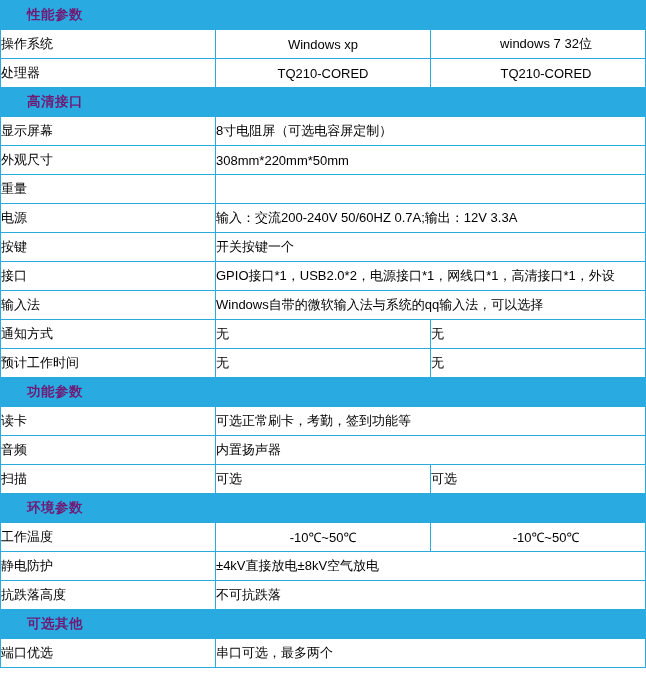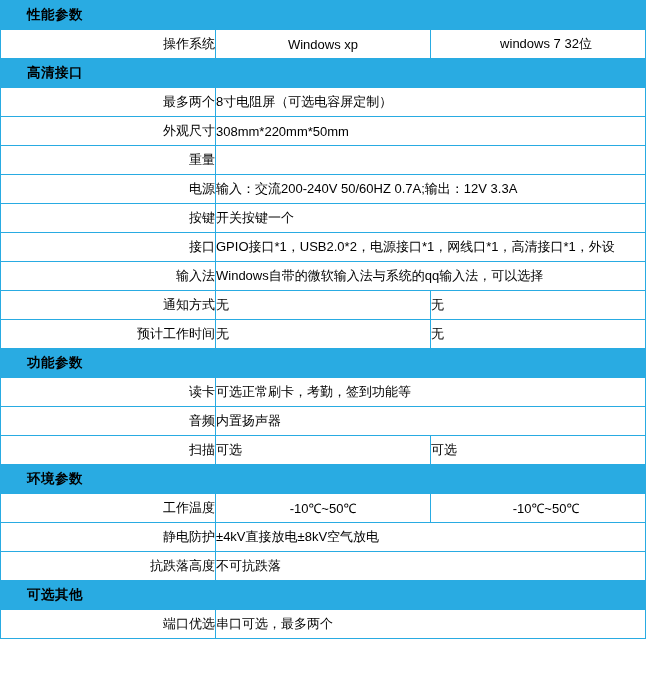--- a/index.html
+++ b/index.html
@@ -22,31 +22,31 @@
   }
   table.spec td {
     border: 1px solid #29abe2;
     padding: 0;
     height: 28px;
     vertical-align: middle;
   }
   
   tr.section td {
     background: #29abe2;
-    color: #000000;
+    color: #701a75;
     font-weight: bold;
     border: 1px solid #29abe2;
     padding-left: 26px;
     font-size: 13.5px;
     letter-spacing: 0.5px;
   }
   
   td.label {
     width: 133px;
-    text-align: right;
+    text-align: left;
     font-size: 13px;
     white-space: nowrap;
   }
   td.val {
     padding-left: 8px;
     font-size: 13px;
   }
   td.val.center {
     text-align: center;
     padding-left: 0;
@@ -69,25 +69,30 @@
 <table class="spec">
   <tbody id="spec-body">
       <tr class="section">
         <td colspan="3">性能参数</td>
       </tr>
       <tr>
         <td class="label">操作系统</td>
         <td class="val col-mid center bigger">Windows xp</td>
         <td class="val2 col-right center bigger">windows 7 32位</td>
       </tr>
+      <tr>
+        <td class="label">处理器</td>
+        <td class="val col-mid center">TQ210-CORED</td>
+        <td class="val2 col-right center">TQ210-CORED</td>
+      </tr>
       <tr class="section">
         <td colspan="3">高清接口</td>
       </tr>
       <tr>
-        <td class="label">最多两个</td>
+        <td class="label">显示屏幕</td>
         <td class="val" colspan="2">8寸电阻屏（可选电容屏定制）</td>
       </tr>
       <tr>
         <td class="label">外观尺寸</td>
         <td class="val" colspan="2">308mm*220mm*50mm</td>
       </tr>
       <tr>
         <td class="label">重量</td>
         <td class="val" colspan="2"></td>
       </tr>

